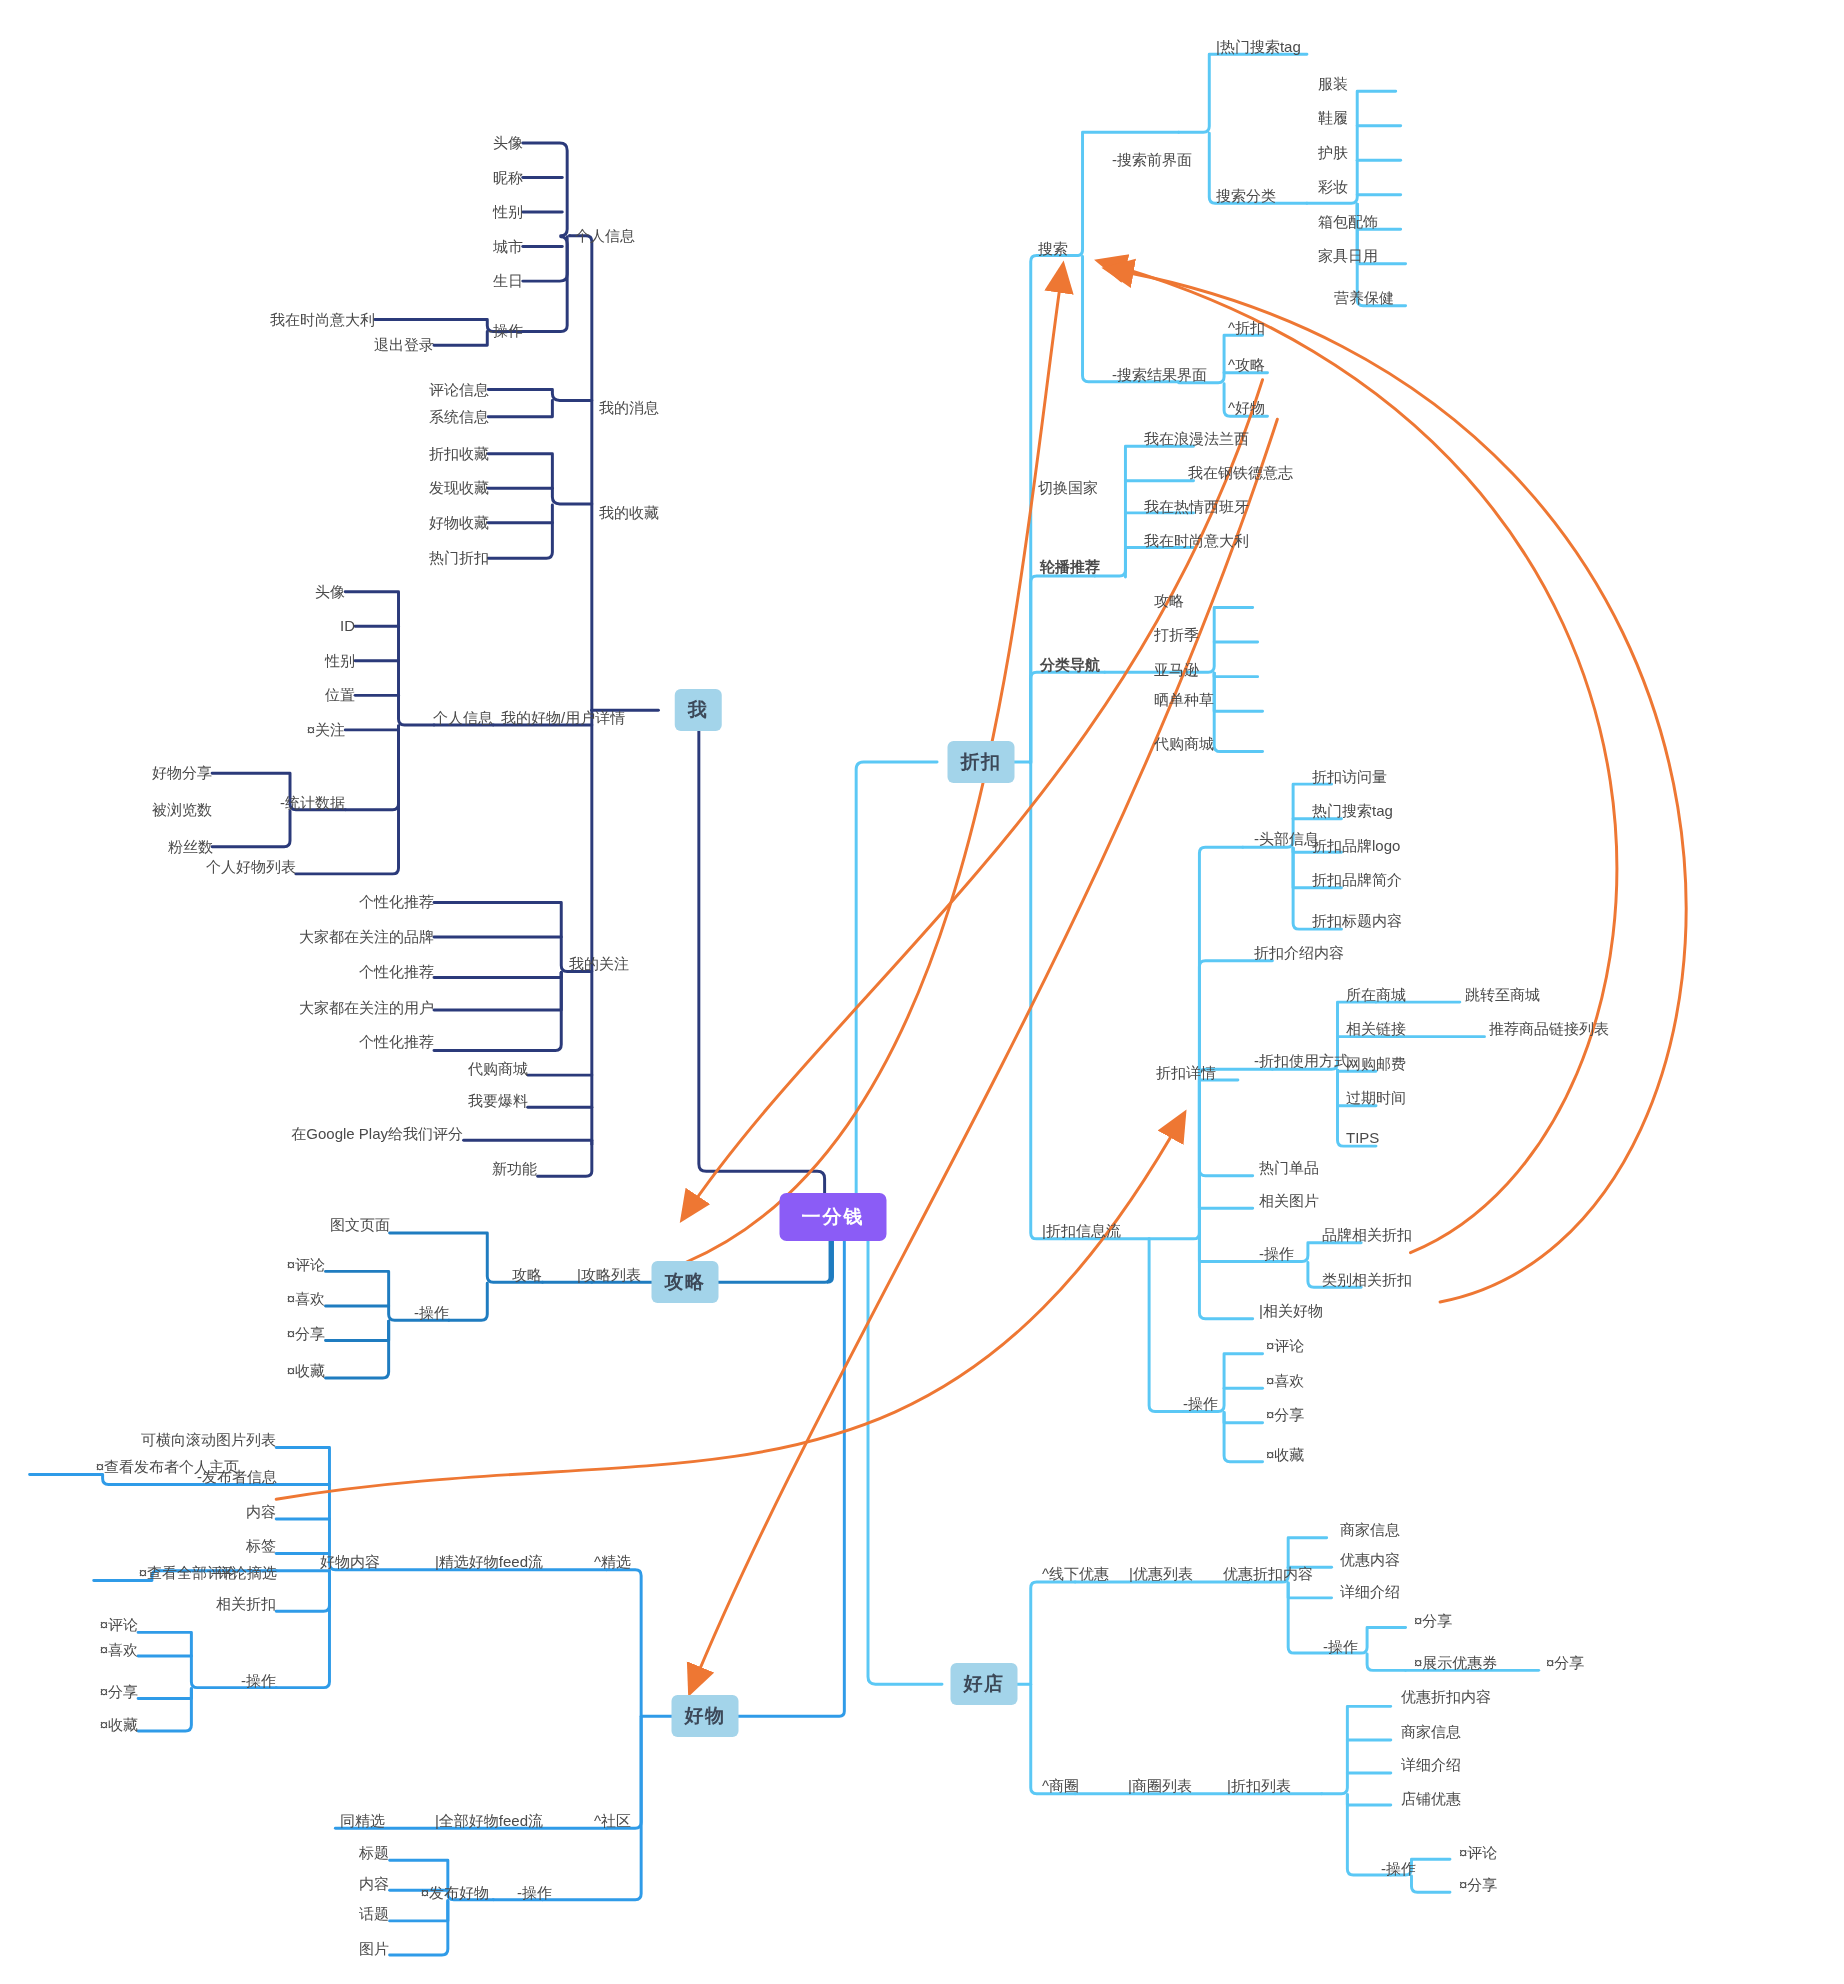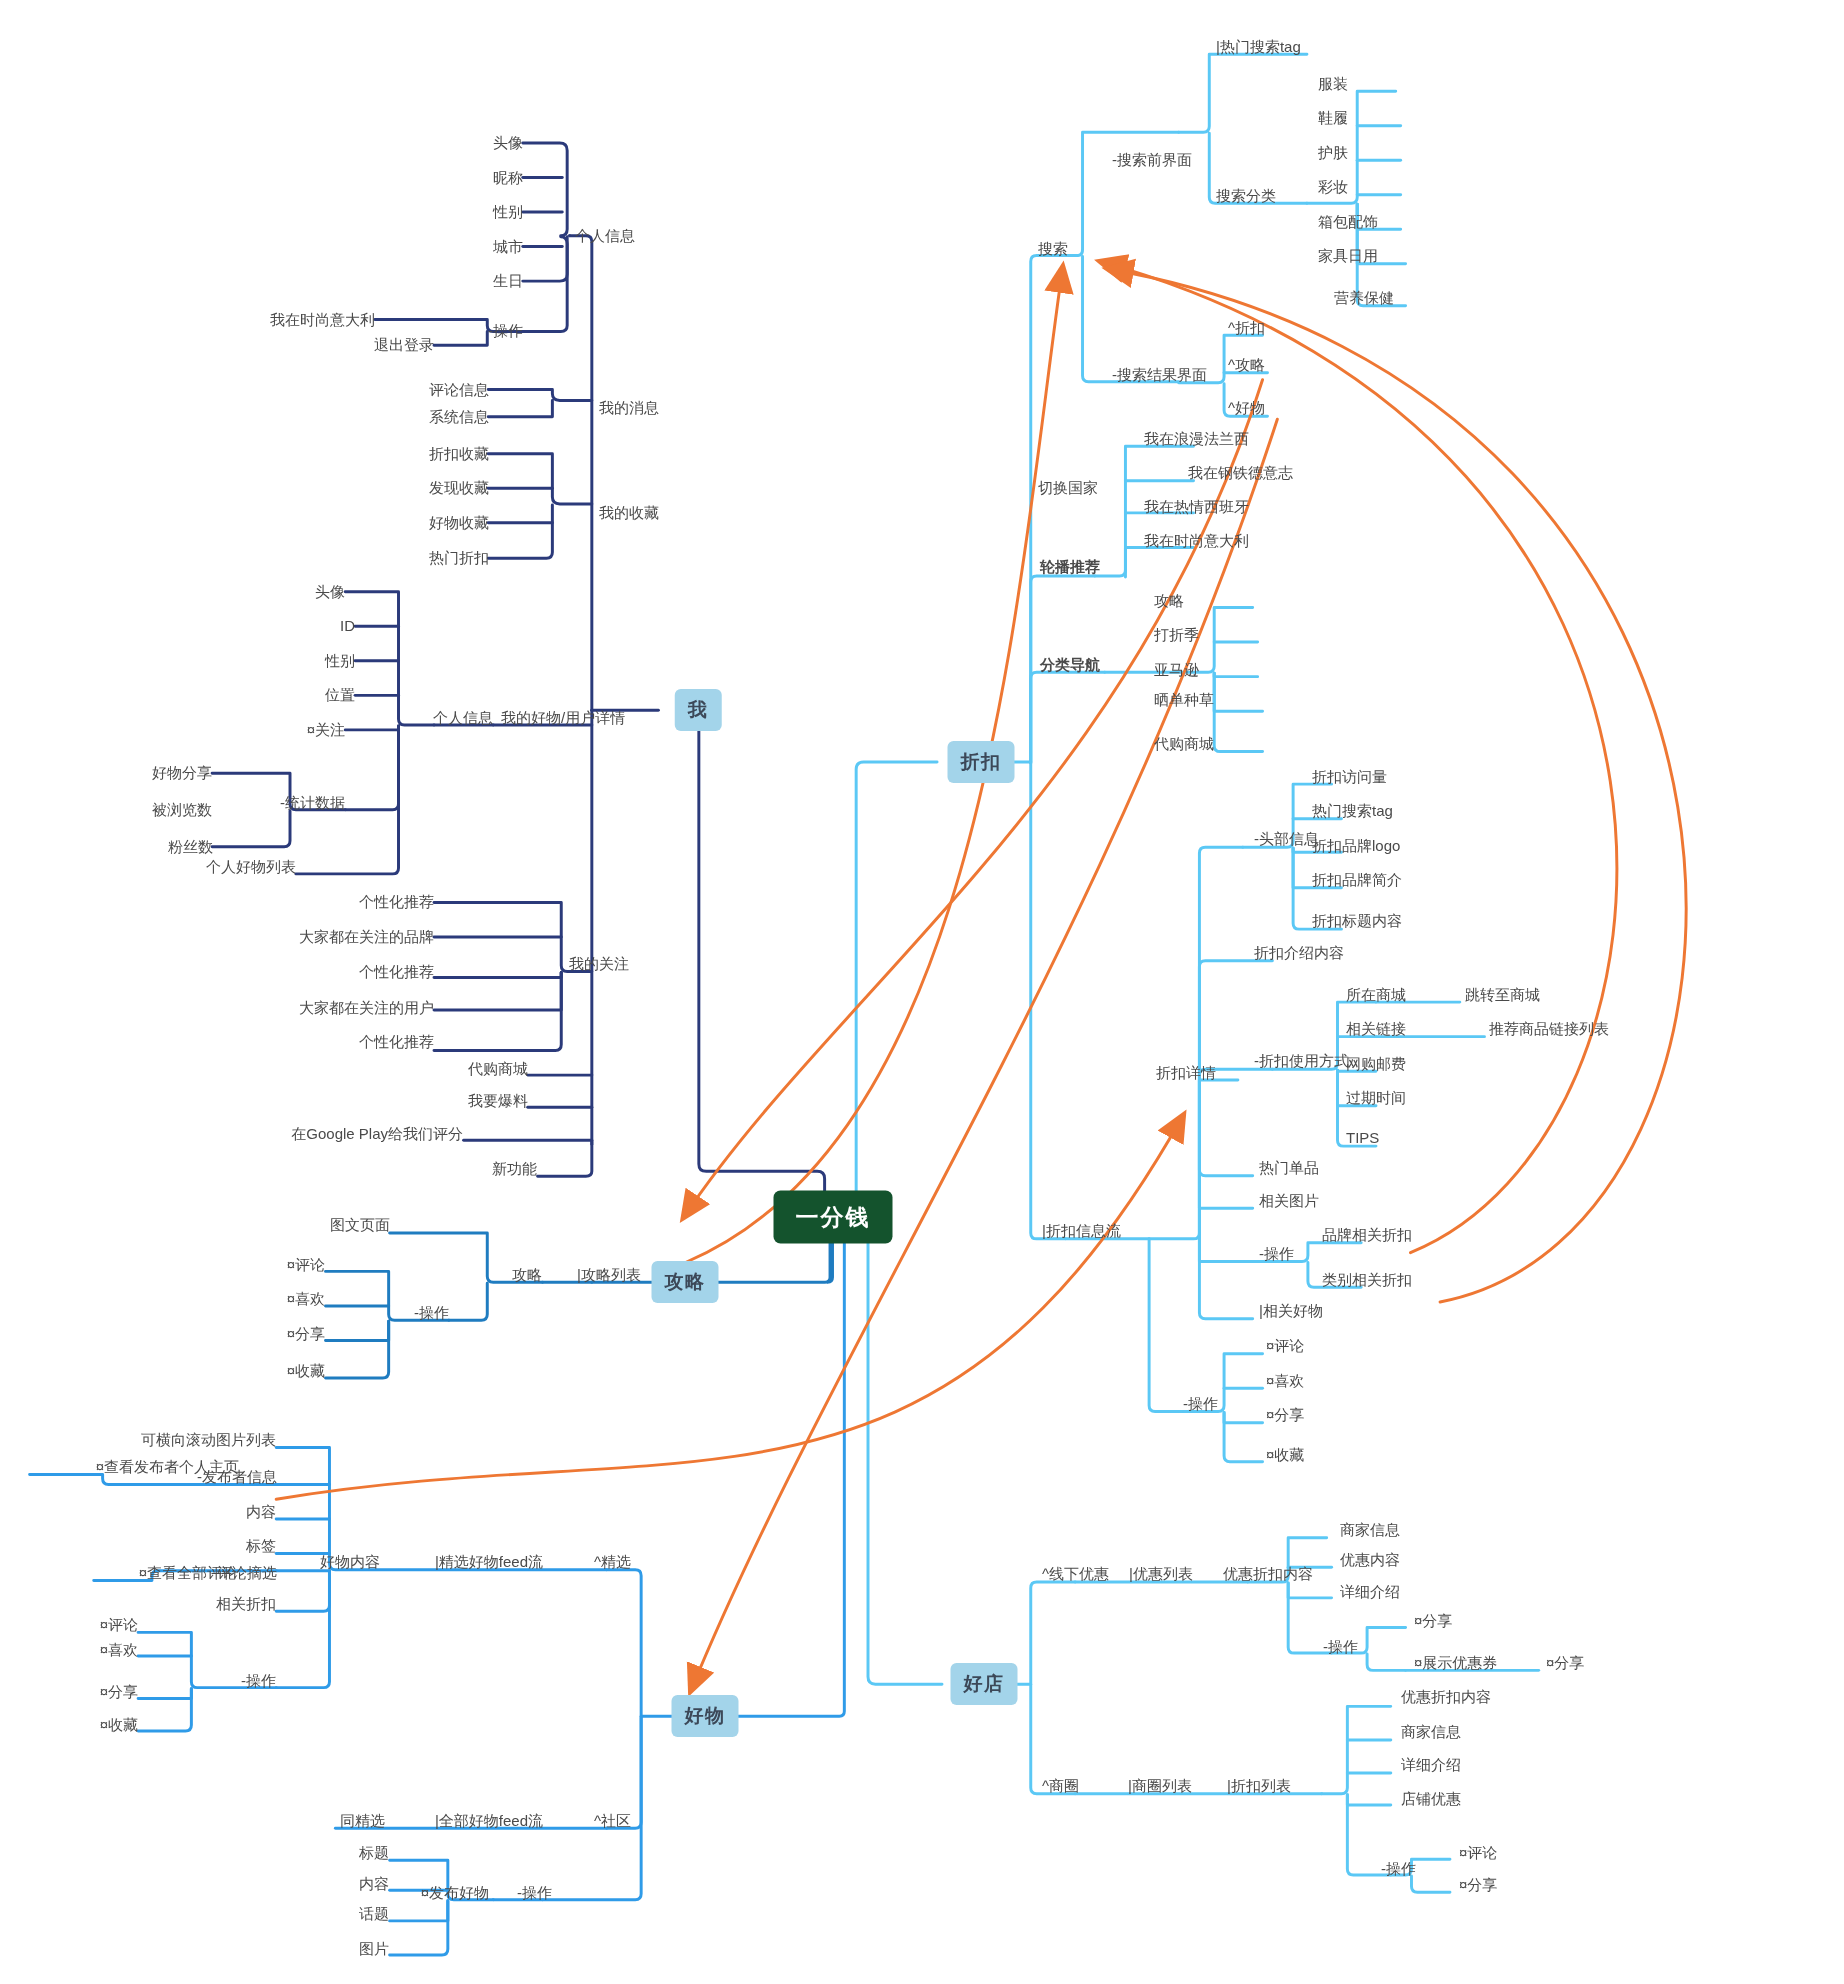--- a/index.html
+++ b/index.html
@@ -2,22 +2,22 @@
 <html style="font-size:8px"><head>
 <meta charset="utf-8">
 <style>
   html,body{margin:0;padding:0;background:#ffffff;}
   body{font-family:"Liberation Sans","DejaVu Sans",sans-serif;}
   #canvas{position:relative;width:1845px;height:1985px;background:#fff;overflow:hidden;}
   svg.links{position:absolute;left:0;top:0;width:1845px;height:1985px;pointer-events:none;}
   .node{position:absolute;white-space:nowrap;color:#4a4a4a;font-size:15px;line-height:1.1;
         transform:translate(0,-50%);}
   .node.r{text-align:right;}
-  .center-node{position:absolute;transform:translate(-50%,-50%);background:#14532d;color:#fff;
-        font-size:23px;font-weight:bold;padding:11px 22px;border-radius:7px;letter-spacing:2px;}
+  .center-node{position:absolute;transform:translate(-50%,-50%);background:#8b5cf6;color:#fff;
+        font-size:19px;font-weight:bold;padding:11px 22px;border-radius:7px;letter-spacing:2px;}
   .main-node{position:absolute;transform:translate(-50%,-50%);background:#A3D4EA;color:#3c4858;
         font-size:19px;font-weight:bold;padding:8px 13px;border-radius:6px;letter-spacing:1.5px;}
 </style>
 </head>
 <body>
 
 <div id="canvas">
 
   <svg class="links" viewBox="0 0 3741 4025">
     <defs>

